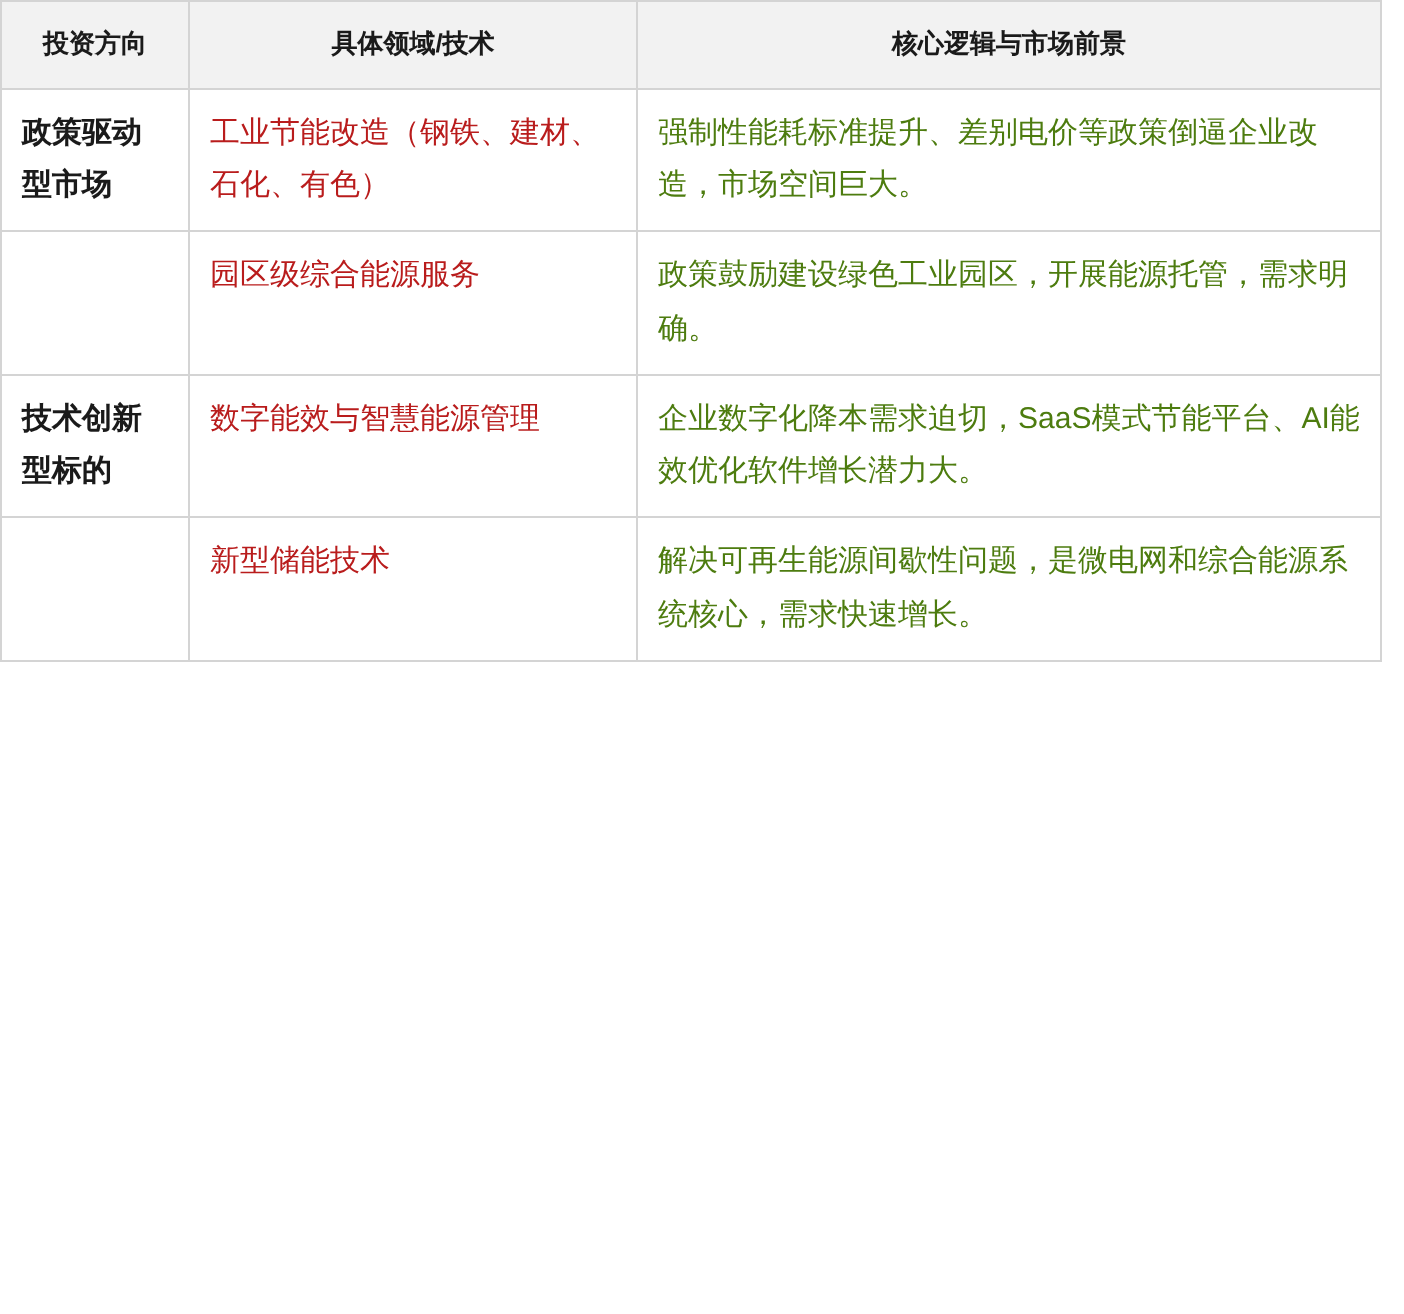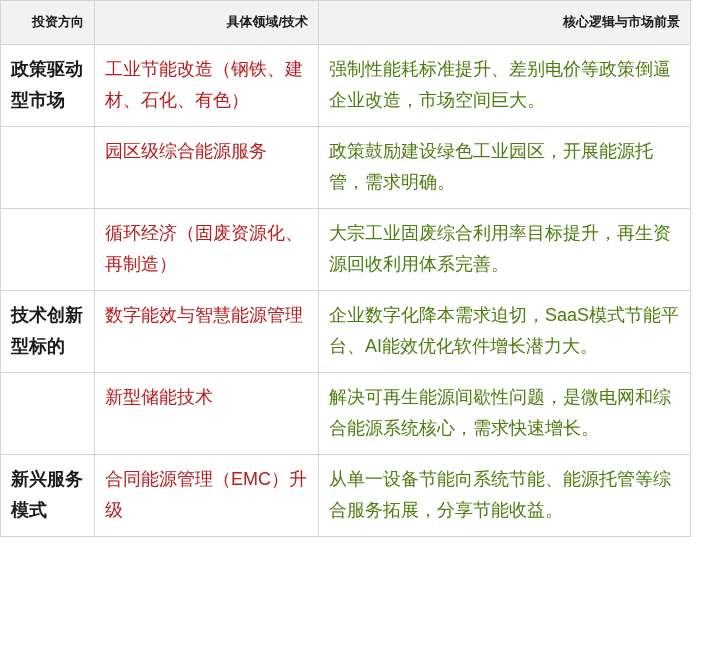--- a/index.html
+++ b/index.html
@@ -26,29 +26,29 @@
     background: #ffffff;
   }
   table.invest-table col.c1 { width: 94px; }
   table.invest-table col.c2 { width: 224px; }
   table.invest-table col.c3 { width: 372px; }
 
   table.invest-table th,
   table.invest-table td {
     border: 1px solid #d4d4d4;
     vertical-align: top;
-    font-size: 18px;
+    font-size: 15px;
     line-height: 1.75;
     padding: 9px 10px 9px 10px;
     word-break: break-word;
   }
   table.invest-table thead th {
     background: #f2f2f2;
     font-weight: bold;
-    text-align: right;
+    text-align: center;
     color: #1a1a1a;
     font-size: 13px;
     padding-top: 10px;
     padding-bottom: 10px;
   }
   td.cat {
     font-weight: bold;
     color: #1a1a1a;
   }
   td.cat.empty {
@@ -83,34 +83,24 @@
         <td class="cat">政策驱动型市场</td>
         <td class="field">工业节能改造（钢铁、建材、石化、有色）</td>
         <td class="logic">强制性能耗标准提升、差别电价等政策倒逼企业改造，市场空间巨大。</td>
       </tr>
       <tr>
         <td class="cat empty"></td>
         <td class="field">园区级综合能源服务</td>
         <td class="logic">政策鼓励建设绿色工业园区，开展能源托管，需求明确。</td>
       </tr>
       <tr>
-        <td class="cat empty"></td>
-        <td class="field">循环经济（固废资源化、再制造）</td>
-        <td class="logic">大宗工业固废综合利用率目标提升，再生资源回收利用体系完善。</td>
-      </tr>
-      <tr>
         <td class="cat">技术创新型标的</td>
         <td class="field">数字能效与智慧能源管理</td>
         <td class="logic">企业数字化降本需求迫切，SaaS模式节能平台、AI能效优化软件增长潜力大。</td>
       </tr>
       <tr>
         <td class="cat empty"></td>
         <td class="field">新型储能技术</td>
         <td class="logic">解决可再生能源间歇性问题，是微电网和综合能源系统核心，需求快速增长。</td>
       </tr>
-      <tr>
-        <td class="cat">新兴服务模式</td>
-        <td class="field">合同能源管理（EMC）升级</td>
-        <td class="logic">从单一设备节能向系统节能、能源托管等综合服务拓展，分享节能收益。</td>
-      </tr>
     </tbody>
   </table>
 </div>
 
 </body></html>

